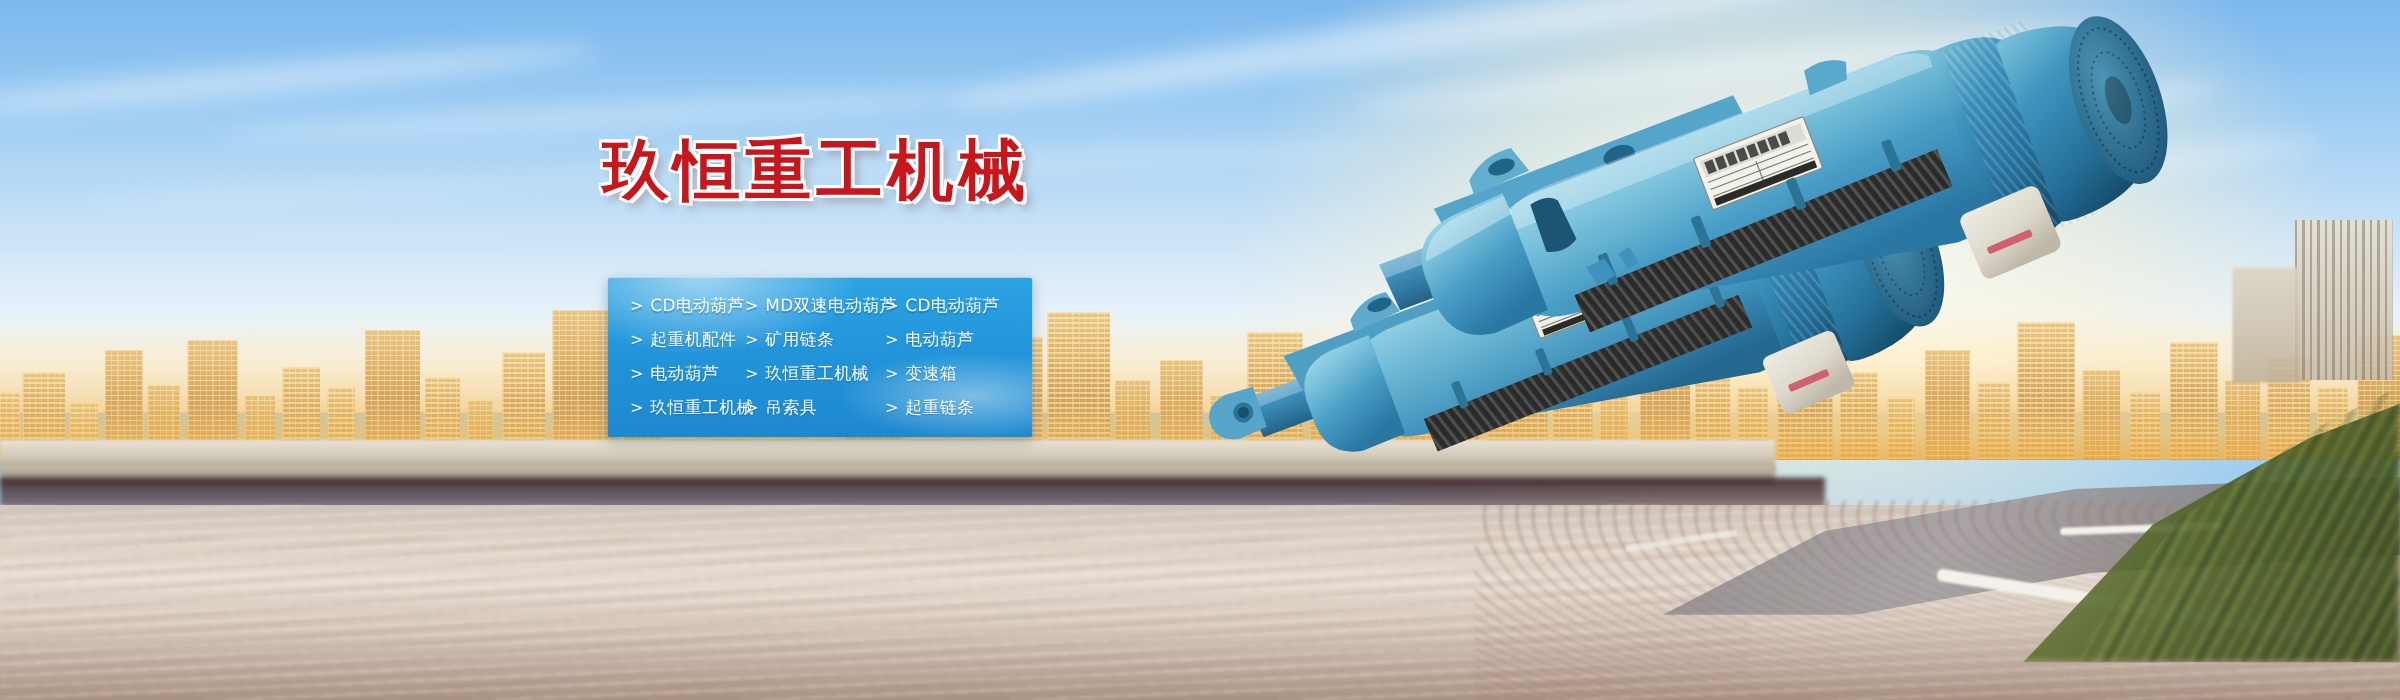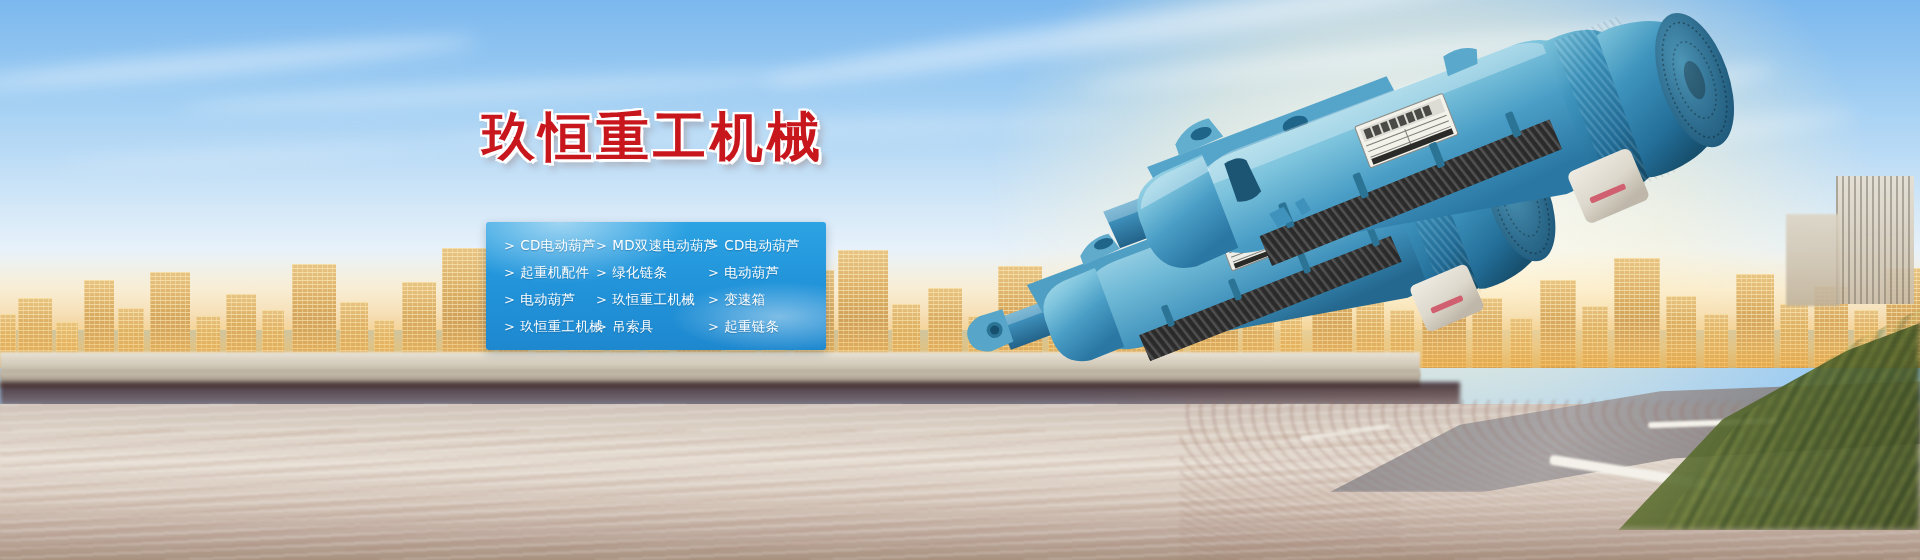--- a/index.html
+++ b/index.html
@@ -504,21 +504,21 @@
         <a class="plink" href="#">
           <span class="arrow">&gt;</span>
           <span>CD电动葫芦</span>
         </a>
         <a class="plink" href="#">
           <span class="arrow">&gt;</span>
           <span>起重机配件</span>
         </a>
         <a class="plink" href="#">
           <span class="arrow">&gt;</span>
-          <span>绿化链条</span>
+          <span>矿用链条</span>
         </a>
         <a class="plink" href="#">
           <span class="arrow">&gt;</span>
           <span>电动葫芦</span>
         </a>
         <a class="plink" href="#">
           <span class="arrow">&gt;</span>
           <span>电动葫芦</span>
         </a>
         <a class="plink" href="#">

